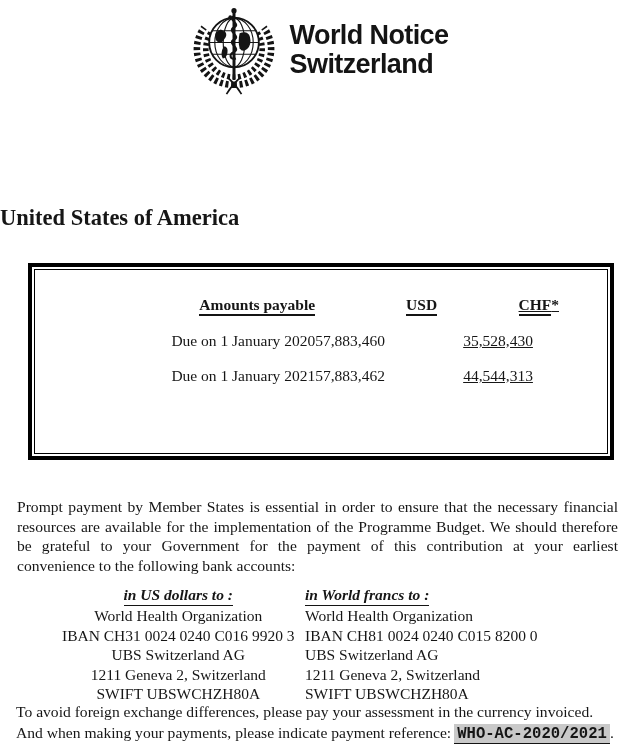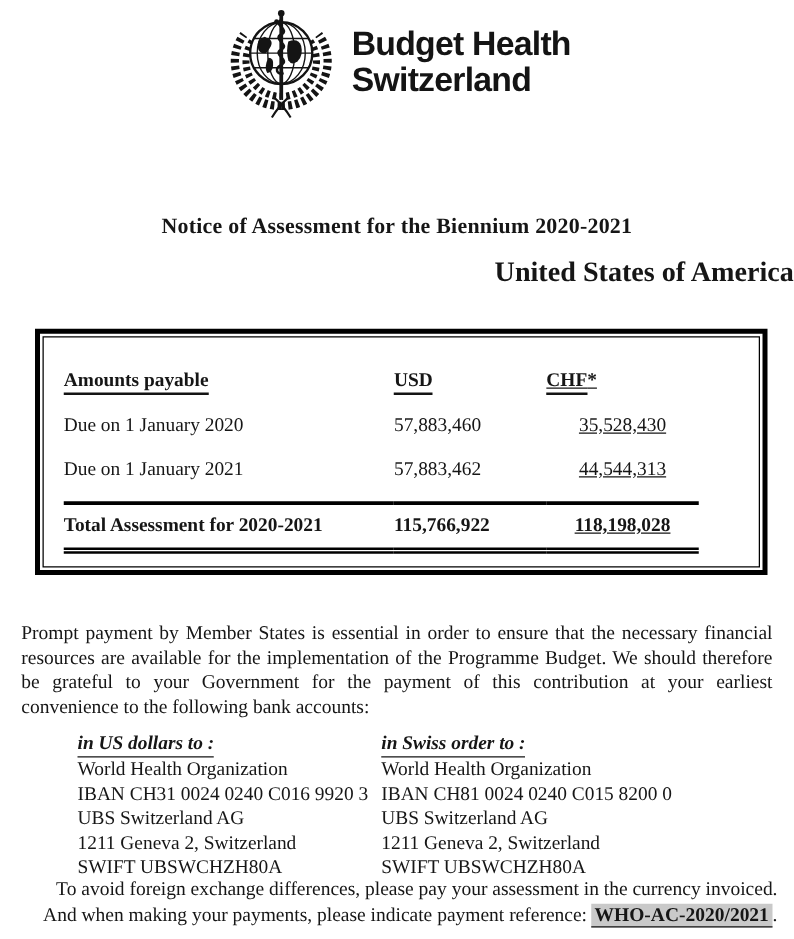--- a/index.html
+++ b/index.html
@@ -21,71 +21,71 @@
     letter-spacing:-0.6px; color:#141414;
   }
 
   
   .notice-title {
     position:absolute; top:170px; left:0; width:100%; margin:0;
     text-align:center; font-size:17.5px; font-weight:bold; letter-spacing:0.2px;
   }
   .country-title {
     position:absolute; top:205px; left:0; width:100%; margin:0;
-    text-align:right; font-size:22.5px; font-weight:bold;
+    text-align:left; font-size:22.5px; font-weight:bold;
   }
 
   
   .assessment-box {
     position:absolute; left:28px; top:263px; width:586px; height:197px;
     border:4px solid #000; box-sizing:border-box; padding:2px;
   }
   .assessment-box-inner {
     border:1px solid #000; width:100%; height:100%; box-sizing:border-box;
     padding:25px 0 0 8px;
   }
   table.assessment { border-collapse:collapse; width:508px; margin-left:8px; table-layout:fixed; }
   table.assessment th, table.assessment td {
     font-size:15.5px; line-height:19px; padding:0; font-weight:normal;
   }
-  .c-label { width:52%; text-align:left; }
+  .c-label { width:52%; text-align:right; }
   .c-num   { width:24%; text-align:left; }
   .c-num2  { width:24%; text-align:center;text-decoration:underline; }
   td.c-label, th.c-label { padding-left:12px; }
   thead th { text-align:left; }
-  thead .c-num, thead .c-num2 { text-align:left; }
+  thead .c-num, thead .c-num2 { text-align:right; }
   .hdr-u { font-weight:bold; border-bottom:2px solid #141414; padding-bottom:1px; }
   .hdr-star { font-weight:bold; }
   tr.row-1 td { padding-top:17px; }
   tr.row-2 td { padding-top:16px; padding-bottom:16px;margin-left:12px; }
   tr.total-row td {
     border-top:3px solid #000; border-bottom:5px double #000;
     padding-top:7px; padding-bottom:8px; font-weight:bold;
   }
 
   
   .body-paragraph {
     position:absolute; left:17px; top:497px; width:601px; margin:0;
     font-size:15.6px; line-height:19.7px; text-align:justify;
   }
 
   
   .bank-col { position:absolute; top:585px; font-size:15.5px; line-height:19.6px; }
-  .bank-usd { left:62px; }
+  .bank-usd { left:62px;text-align:center; }
   .bank-chf { left:305px; }
   .bank-heading {
     font-weight:bold; font-style:italic;
     border-bottom:1.5px solid #141414; display:inline-block; padding-bottom:0.5px;
   }
   .bank-line { white-space:nowrap; }
 
   
   .footer-note {
     position:absolute; left:16px; top:702px; width:606px;
-    font-size:15.6px; line-height:20.5px;text-align:right;
+    font-size:15.6px; line-height:20.5px;
   }
   .payment-ref {
     font-weight:bold; border-bottom:1.8px solid #141414;
     padding:1px 3px 0 3px; margin-left:3px;
   }
 </style>
 </head>
 <body>
 
 <div class="page">
@@ -110,26 +110,25 @@
       <path d="M36,26 q-7,2 -6,9 q1,6 7,5 l3,-4 q3,-4 1,-7 z" fill="#141414"></path>
       <path d="M39,44 q5,0 4,7 q-1,6 -5,6 q-3,-5 1,-13 z" fill="#141414"></path>
       <path d="M56,30 q9,-3 11,4 q2,8 -3,13 q-5,4 -8,-1 q-2,-8 0,-16 z" fill="#141414"></path>
 
       <circle cx="50" cy="6" r="2.8" fill="#141414"></circle>
       <line x1="50" y1="6" x2="50" y2="79" stroke="#141414" stroke-width="3.2"></line>
       <circle cx="46" cy="13" r="2" fill="#141414"></circle>
       <path d="M50,12 C42,15 58,20 50,24 C42,28 58,33 50,37 C42,41 58,46 50,50 C44,53 46,59 52,57" fill="none" stroke="#141414" stroke-width="2.2"></path>
     </svg>
     <div class="logo-text">
-      <div>Budget Health</div>
+      <div>World Notice</div>
       <div>Switzerland</div>
     </div>
   </header>
 
-  <h1 class="notice-title">Notice of Assessment for the Biennium 2020-2021</h1>
   <h2 class="country-title">United States of America</h2>
 
   <div class="assessment-box">
     <div class="assessment-box-inner">
       <table class="assessment">
         <thead>
           <tr>
             <th class="c-label"><span class="hdr-u">Amounts payable</span></th>
             <th class="c-num"><span class="hdr-u">USD</span></th>
             <th class="c-num2"><span class="hdr-u">CHF</span><span class="hdr-star">*</span></th>
@@ -139,50 +138,45 @@
           <tr class="row-1">
             <td class="c-label">Due on 1 January 2020</td>
             <td class="c-num">57,883,460</td>
             <td class="c-num2">35,528,430</td>
           </tr>
           <tr class="row-2">
             <td class="c-label">Due on 1 January 2021</td>
             <td class="c-num">57,883,462</td>
             <td class="c-num2">44,544,313</td>
           </tr>
-          <tr class="total-row">
-            <td class="c-label">Total Assessment for 2020-2021</td>
-            <td class="c-num">115,766,922</td>
-            <td class="c-num2">118,198,028</td>
-          </tr>
         </tbody>
       </table>
     </div>
   </div>
 
   <p class="body-paragraph">Prompt payment by Member States is essential in order to ensure that the necessary financial resources are available for the implementation of the Programme Budget. We should therefore be grateful to your Government for the payment of this contribution at your earliest convenience to the following bank accounts:</p>
 
   <div class="bank-col bank-usd">
     <div><span class="bank-heading">in US dollars to :</span></div>
     <div class="bank-line">World Health Organization</div>
     <div class="bank-line">IBAN CH31 0024 0240 C016 9920 3</div>
     <div class="bank-line">UBS Switzerland AG</div>
     <div class="bank-line">1211 Geneva 2, Switzerland</div>
     <div class="bank-line">SWIFT UBSWCHZH80A</div>
   </div>
 
   <div class="bank-col bank-chf">
-    <div><span class="bank-heading">in Swiss order to :</span></div>
+    <div><span class="bank-heading">in World francs to :</span></div>
     <div class="bank-line">World Health Organization</div>
     <div class="bank-line">IBAN CH81 0024 0240 C015 8200 0</div>
     <div class="bank-line">UBS Switzerland AG</div>
     <div class="bank-line">1211 Geneva 2, Switzerland</div>
     <div class="bank-line">SWIFT UBSWCHZH80A</div>
   </div>
 
   <div class="footer-note">
     <div>To avoid foreign exchange differences, please pay your assessment in the currency invoiced.</div>
     <div>
-      <span>And when making your payments, please indicate payment reference:</span><span class="payment-ref" style="background-color: rgb(201, 201, 201);">WHO-AC-2020/2021</span><span>.</span>
+      <span>And when making your payments, please indicate payment reference:</span><span class="payment-ref" style="background-color: rgb(201, 201, 201); font-family: Liberation Mono, monospace;">WHO-AC-2020/2021</span><span>.</span>
     </div>
   </div>
 
 </div>
 
 </body></html>

